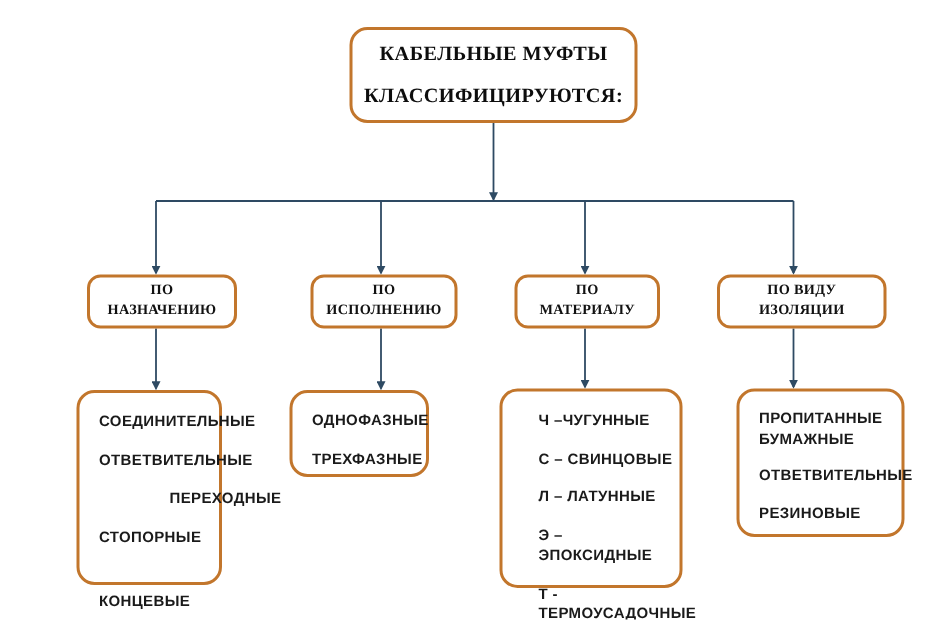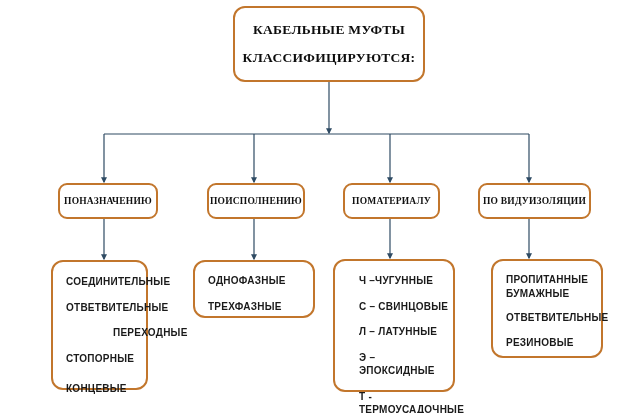--- a/index.html
+++ b/index.html
@@ -55,21 +55,21 @@
     font-weight: bold;
     color: #0d0d0d;
     letter-spacing: 0.3px;
     line-height: 1.1;
   }
   .node-root .line.first { margin-bottom: 13px; }
 
   
   .node-cat {
     display: flex;
-    flex-direction: row;
+    flex-direction: column;
     align-items: center;
     justify-content: center;
     border-radius: 9px;
   }
   .node-cat .line {
     font-family: "Liberation Serif", serif;
     font-size: 9.5px;
     font-weight: bold;
     color: #111111;
     line-height: 1.35;
@@ -117,21 +117,21 @@
       <line x1="390" y1="134" x2="390" y2="182" marker-end="url(#arrow)"></line>
       <line x1="529" y1="134" x2="529" y2="182" marker-end="url(#arrow)"></line>
 
       <line x1="104" y1="219" x2="104" y2="259" marker-end="url(#arrow)"></line>
       <line x1="254" y1="219" x2="254" y2="259" marker-end="url(#arrow)"></line>
       <line x1="390" y1="219" x2="390" y2="258" marker-end="url(#arrow)"></line>
       <line x1="529" y1="219" x2="529" y2="258" marker-end="url(#arrow)"></line>
     </g>
   </svg>
 
-  <div class="node node-root" style="left:233px; top:6px; width:192px; height:76px;">
+  <div class="node node-root" style="left:233px; top:18px; width:192px; height:64px;">
     <div class="line first">КАБЕЛЬНЫЕ МУФТЫ</div>
     <div class="line">КЛАССИФИЦИРУЮТСЯ:</div>
   </div>
 
   <div class="node node-cat" style="left:58px; top:183px; width:100px; height:36px;">
     <div class="line">ПО</div>
     <div class="line">НАЗНАЧЕНИЮ</div>
   </div>
 
   <div class="node node-cat" style="left:207px; top:183px; width:98px; height:36px;">
@@ -146,25 +146,25 @@
 
   <div class="node node-cat" style="left:478px; top:183px; width:113px; height:36px;">
     <div class="line">ПО ВИДУ</div>
     <div class="line">ИЗОЛЯЦИИ</div>
   </div>
 
   <div class="node node-list" style="left:51px; top:260px; width:97px; height:130px; padding-top:13px;">
     <div class="item" style="margin-bottom:12px;">СОЕДИНИТЕЛЬНЫЕ</div>
     <div class="item" style="margin-bottom:12px;">ОТВЕТВИТЕЛЬНЫЕ</div>
     <div class="item" style="margin-bottom:12px;padding-left:47px;">ПЕРЕХОДНЫЕ</div>
-    <div class="item" style="margin-bottom:17px;">СТОПОРНЫЕ</div>
+    <div class="item" style="margin-bottom:30px;">СТОПОРНЫЕ</div>
     <div class="item">КОНЦЕВЫЕ</div>
   </div>
 
-  <div class="node node-list" style="left:193px; top:260px; width:122px; height:58px; padding-top:12px;">
+  <div class="node node-list" style="left:193px; top:260px; width:93px; height:58px; padding-top:12px;">
     <div class="item" style="margin-bottom:12px;">ОДНОФАЗНЫЕ</div>
     <div class="item">ТРЕХФАЗНЫЕ</div>
   </div>
 
   <div class="node node-list" style="left:333px; top:259px; width:122px; height:133px; padding-top:13px;padding-left:24px;">
     <div class="item" style="margin-bottom:12px;">Ч –ЧУГУННЫЕ</div>
     <div class="item" style="margin-bottom:12px;">С – СВИНЦОВЫЕ</div>
     <div class="item" style="margin-bottom:12px;">Л – ЛАТУННЫЕ</div>
     <div class="item" style="margin-bottom:12px;">Э – ЭПОКСИДНЫЕ</div>
     <div class="item">Т - ТЕРМОУСАДОЧНЫЕ</div>

